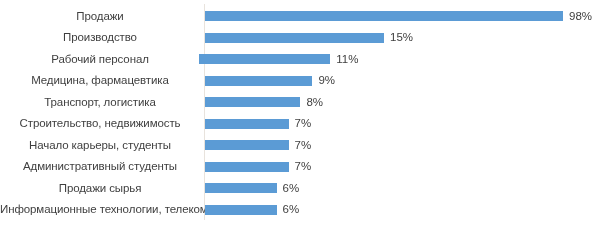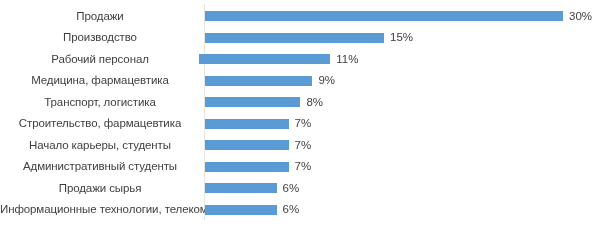--- a/index.html
+++ b/index.html
@@ -79,21 +79,21 @@
 </head>
 <body>
 
 <div id="chart-root">
   <div class="axis-line"></div>
   <div class="rows">
       <div class="row" style="top: 5.5px;">
         <div class="cat-label">Продажи</div>
         <div class="bar-wrap" style="left: 205px; width: 395px;">
           <div class="bar" style="width: 358px; background: rgb(91, 155, 213);"></div>
-          <div class="value-label" style="left: 364px;">30%</div>
+          <div class="value-label" style="left: 364px;">98%</div>
         </div>
       </div>
       <div class="row" style="top: 27px;">
         <div class="cat-label">Производство</div>
         <div class="bar-wrap" style="left: 205px; width: 395px;">
           <div class="bar" style="width: 179px; background: rgb(91, 155, 213);"></div>
           <div class="value-label" style="left: 185px;">15%</div>
         </div>
       </div>
       <div class="row" style="top: 48.5px; text-decoration: underline;">
@@ -111,21 +111,21 @@
         </div>
       </div>
       <div class="row" style="top: 91.5px;">
         <div class="cat-label">Транспорт, логистика</div>
         <div class="bar-wrap" style="left: 205px; width: 395px;">
           <div class="bar" style="width: 95.4667px; background: rgb(91, 155, 213);"></div>
           <div class="value-label" style="left: 101.467px;">8%</div>
         </div>
       </div>
       <div class="row" style="top: 113px;">
-        <div class="cat-label">Строительство, фармацевтика</div>
+        <div class="cat-label">Строительство, недвижимость</div>
         <div class="bar-wrap" style="left: 205px; width: 395px;">
           <div class="bar" style="width: 83.5333px; background: rgb(91, 155, 213);"></div>
           <div class="value-label" style="left: 89.5333px;">7%</div>
         </div>
       </div>
       <div class="row" style="top: 134.5px;">
         <div class="cat-label">Начало карьеры, студенты</div>
         <div class="bar-wrap" style="left: 205px; width: 395px;">
           <div class="bar" style="width: 83.5333px; background: rgb(91, 155, 213);"></div>
           <div class="value-label" style="left: 89.5333px;">7%</div>

